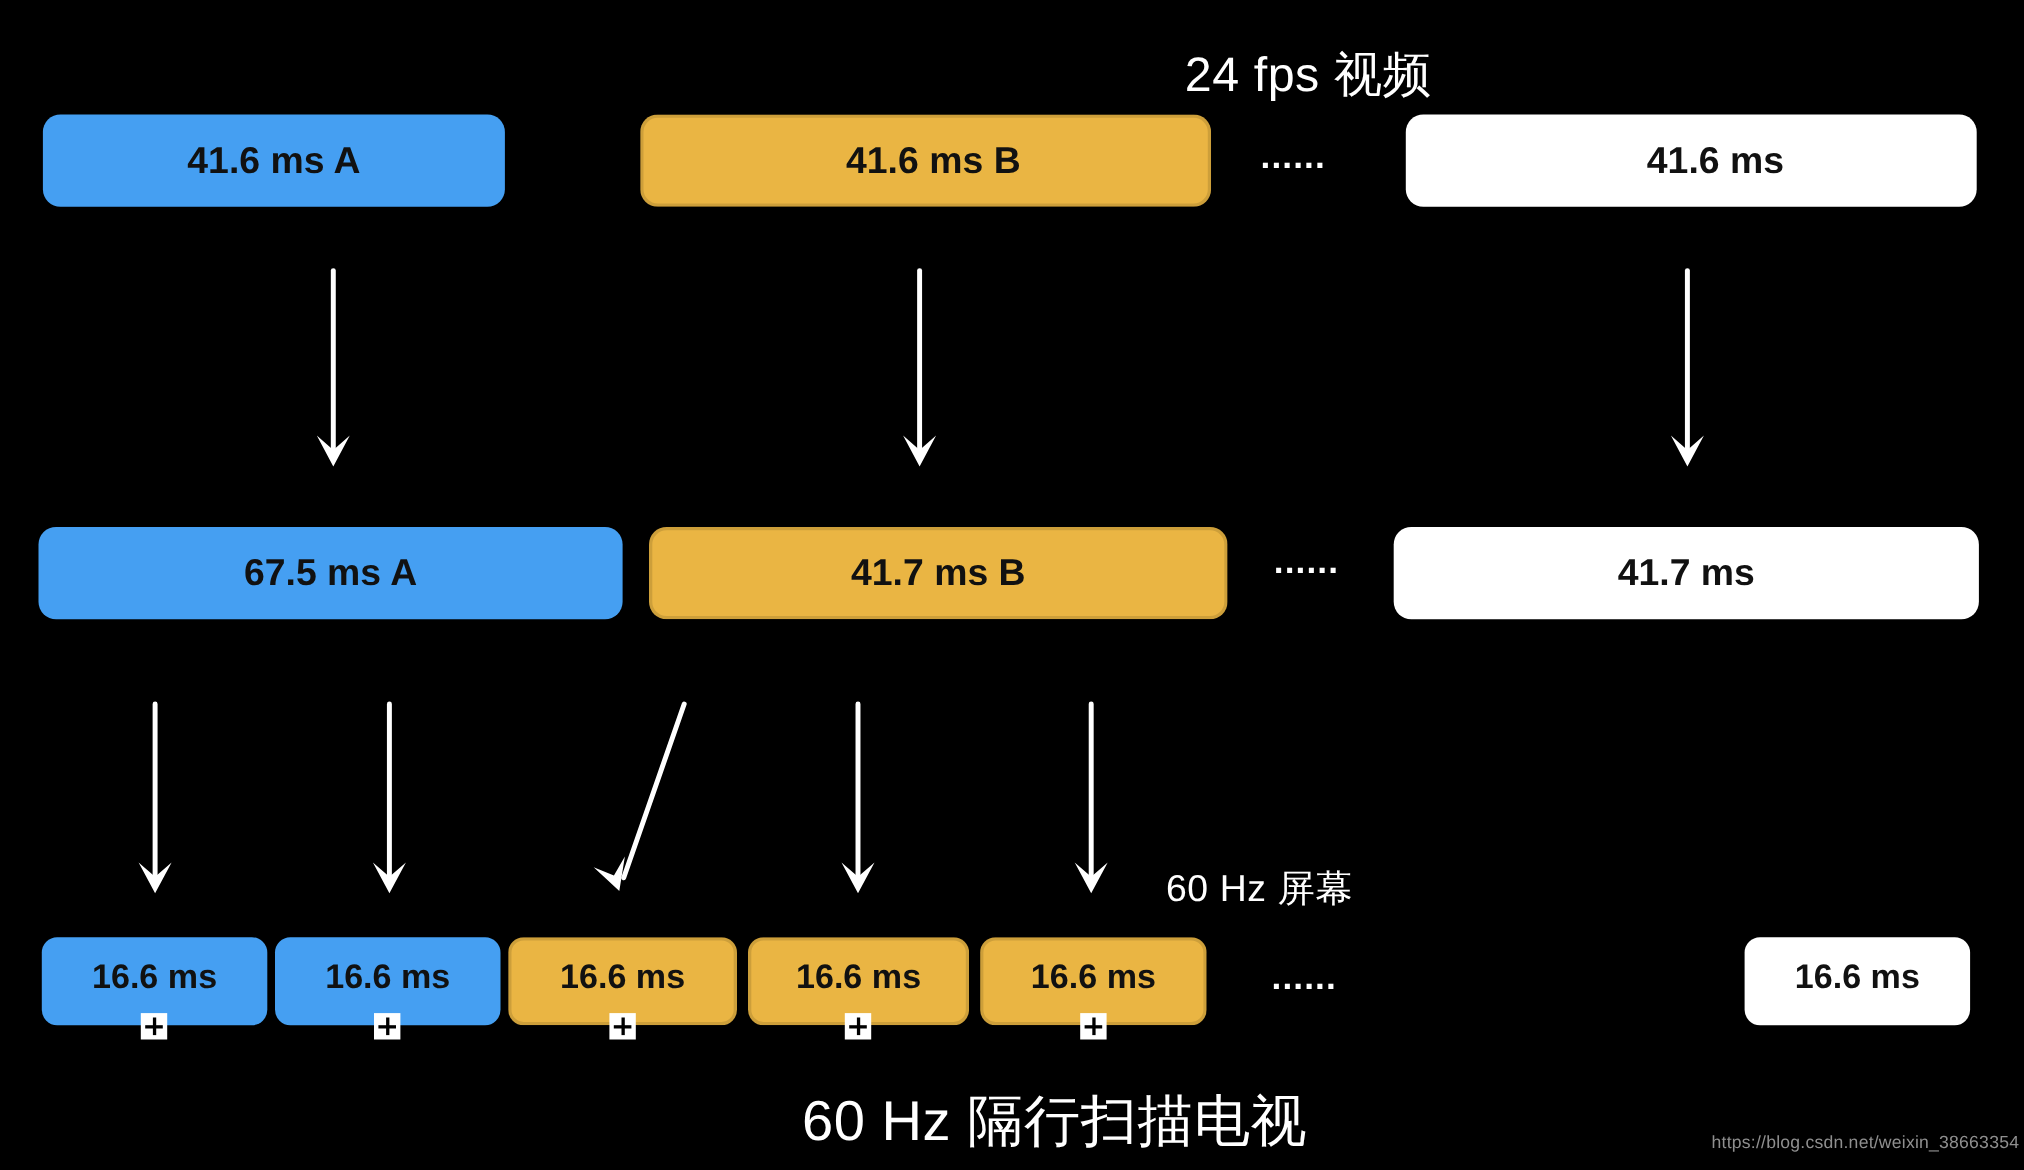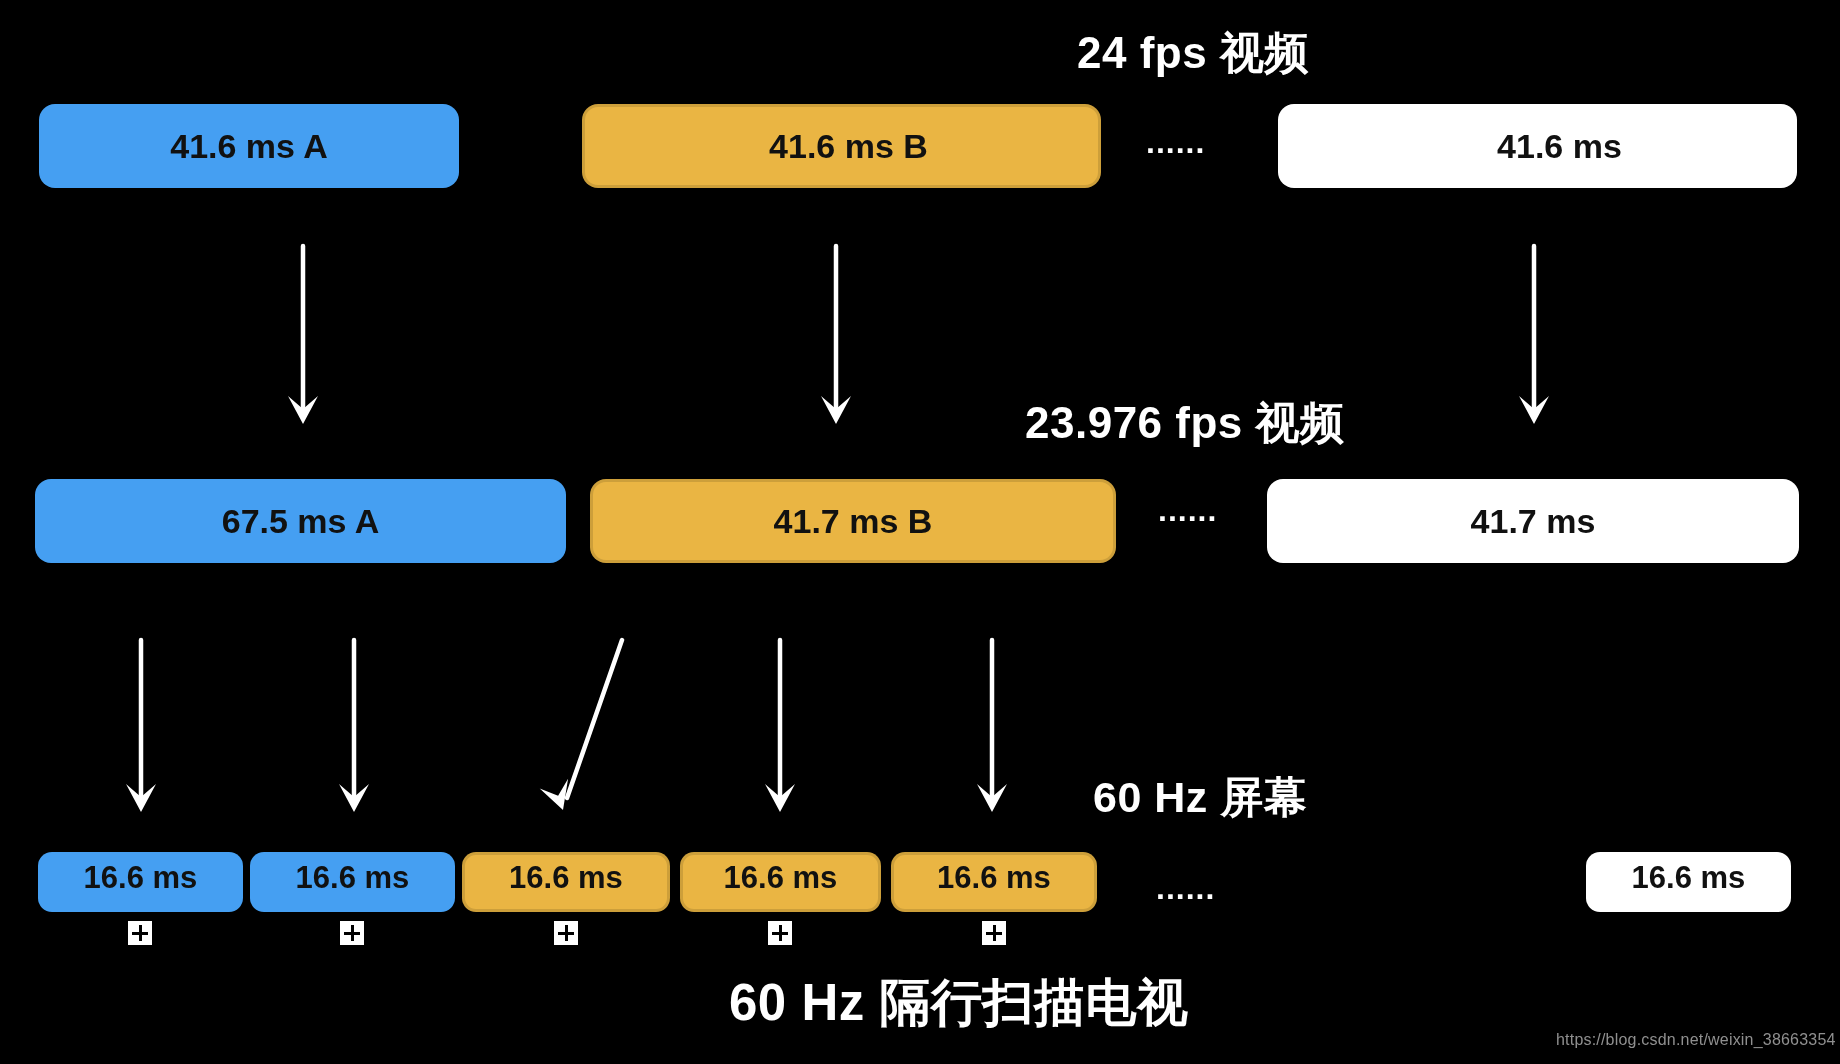--- a/index.html
+++ b/index.html
@@ -2,29 +2,29 @@
 <html style="--blue: #459ff2; --orange: #eab543; --white: #ffffff; --background: #000000; --arrow: #ffffff; --watermark: #8f8f8f;"><head>
 <meta charset="utf-8">
 <style>
   html,body{margin:0;padding:0;}
   body{background:#000;font-family:"Liberation Sans","DejaVu Sans",sans-serif;}
   .canvas{
     position:relative;width:1840px;height:1064px;overflow:hidden;
     background:var(--background,#000);
   }
   .title{
-    position:absolute;color:#fff;font-weight:700;line-height:1.15;
-    white-space:nowrap;letter-spacing:0.5px;
+    position:absolute;color:#fff;font-weight:400;line-height:1.15;
+    white-space:nowrap;letter-spacing:0.5px;margin-top:16px;
   }
   .box{
     position:absolute;display:flex;align-items:center;justify-content:center;
     font-weight:700;color:#111;white-space:nowrap;box-sizing:border-box;
   }
   .r12{height:84px;border-radius:16px;font-size:34px;}
-  .r3{height:60px;border-radius:14px;font-size:31px;padding-bottom:8px;}
+  .r3{height:80px;border-radius:14px;font-size:31px;padding-bottom:8px;}
   .blue{background:var(--blue,#459ff2);}
   .orange{background:var(--orange,#eab543);border:3px solid rgba(0,0,0,0.12);}
   .white{background:var(--white,#fff);}
   .dots{
     position:absolute;color:#fff;font-weight:700;font-size:32px;
     letter-spacing:1px;line-height:40px;white-space:nowrap;
   }
   .arrow-layer{position:absolute;left:0;top:0;}
   .arrow-shaft{stroke:var(--arrow,#fff);stroke-width:4.5;stroke-linecap:round;}
   .arrow-head{fill:var(--arrow,#fff);}
@@ -40,22 +40,21 @@
     position:absolute;color:var(--watermark,#8f8f8f);font-size:16px;
     letter-spacing:0.2px;white-space:nowrap;
   }
 </style>
 </head>
 <body>
 
 <div class="canvas">
 
   <div class="title" style="left:1077px;top:28px;font-size:44px;">24 fps 视频</div>
-  <div class="title" style="left:1025px;top:398px;font-size:44px;">23.976 fps 视频</div>
-  <div class="title" style="left:1093px;top:773px;font-size:43px;">60 Hz 屏幕</div>
+  <div class="title" style="left:1060px;top:773px;font-size:34px;">60 Hz 屏幕</div>
   <div class="title" style="left:729px;top:974px;font-size:51px;">60 Hz 隔行扫描电视</div>
 
   <div class="box r12 blue" style="left:39px;top:104px;width:420px;">41.6 ms A</div>
   <div class="box r12 orange" style="left:582px;top:104px;width:519px;padding-left:14px;">41.6 ms B</div>
   <div class="dots" style="left:1146px;top:122px;">......</div>
   <div class="box r12 white" style="left:1278px;top:104px;width:519px;padding-left:44px;">41.6 ms</div>
 
   <div class="box r12 blue" style="left:35px;top:479px;width:531px;">67.5 ms A</div>
   <div class="box r12 orange" style="left:590px;top:479px;width:526px;">41.7 ms B</div>
   <div class="dots" style="left:1158px;top:490px;">......</div>

